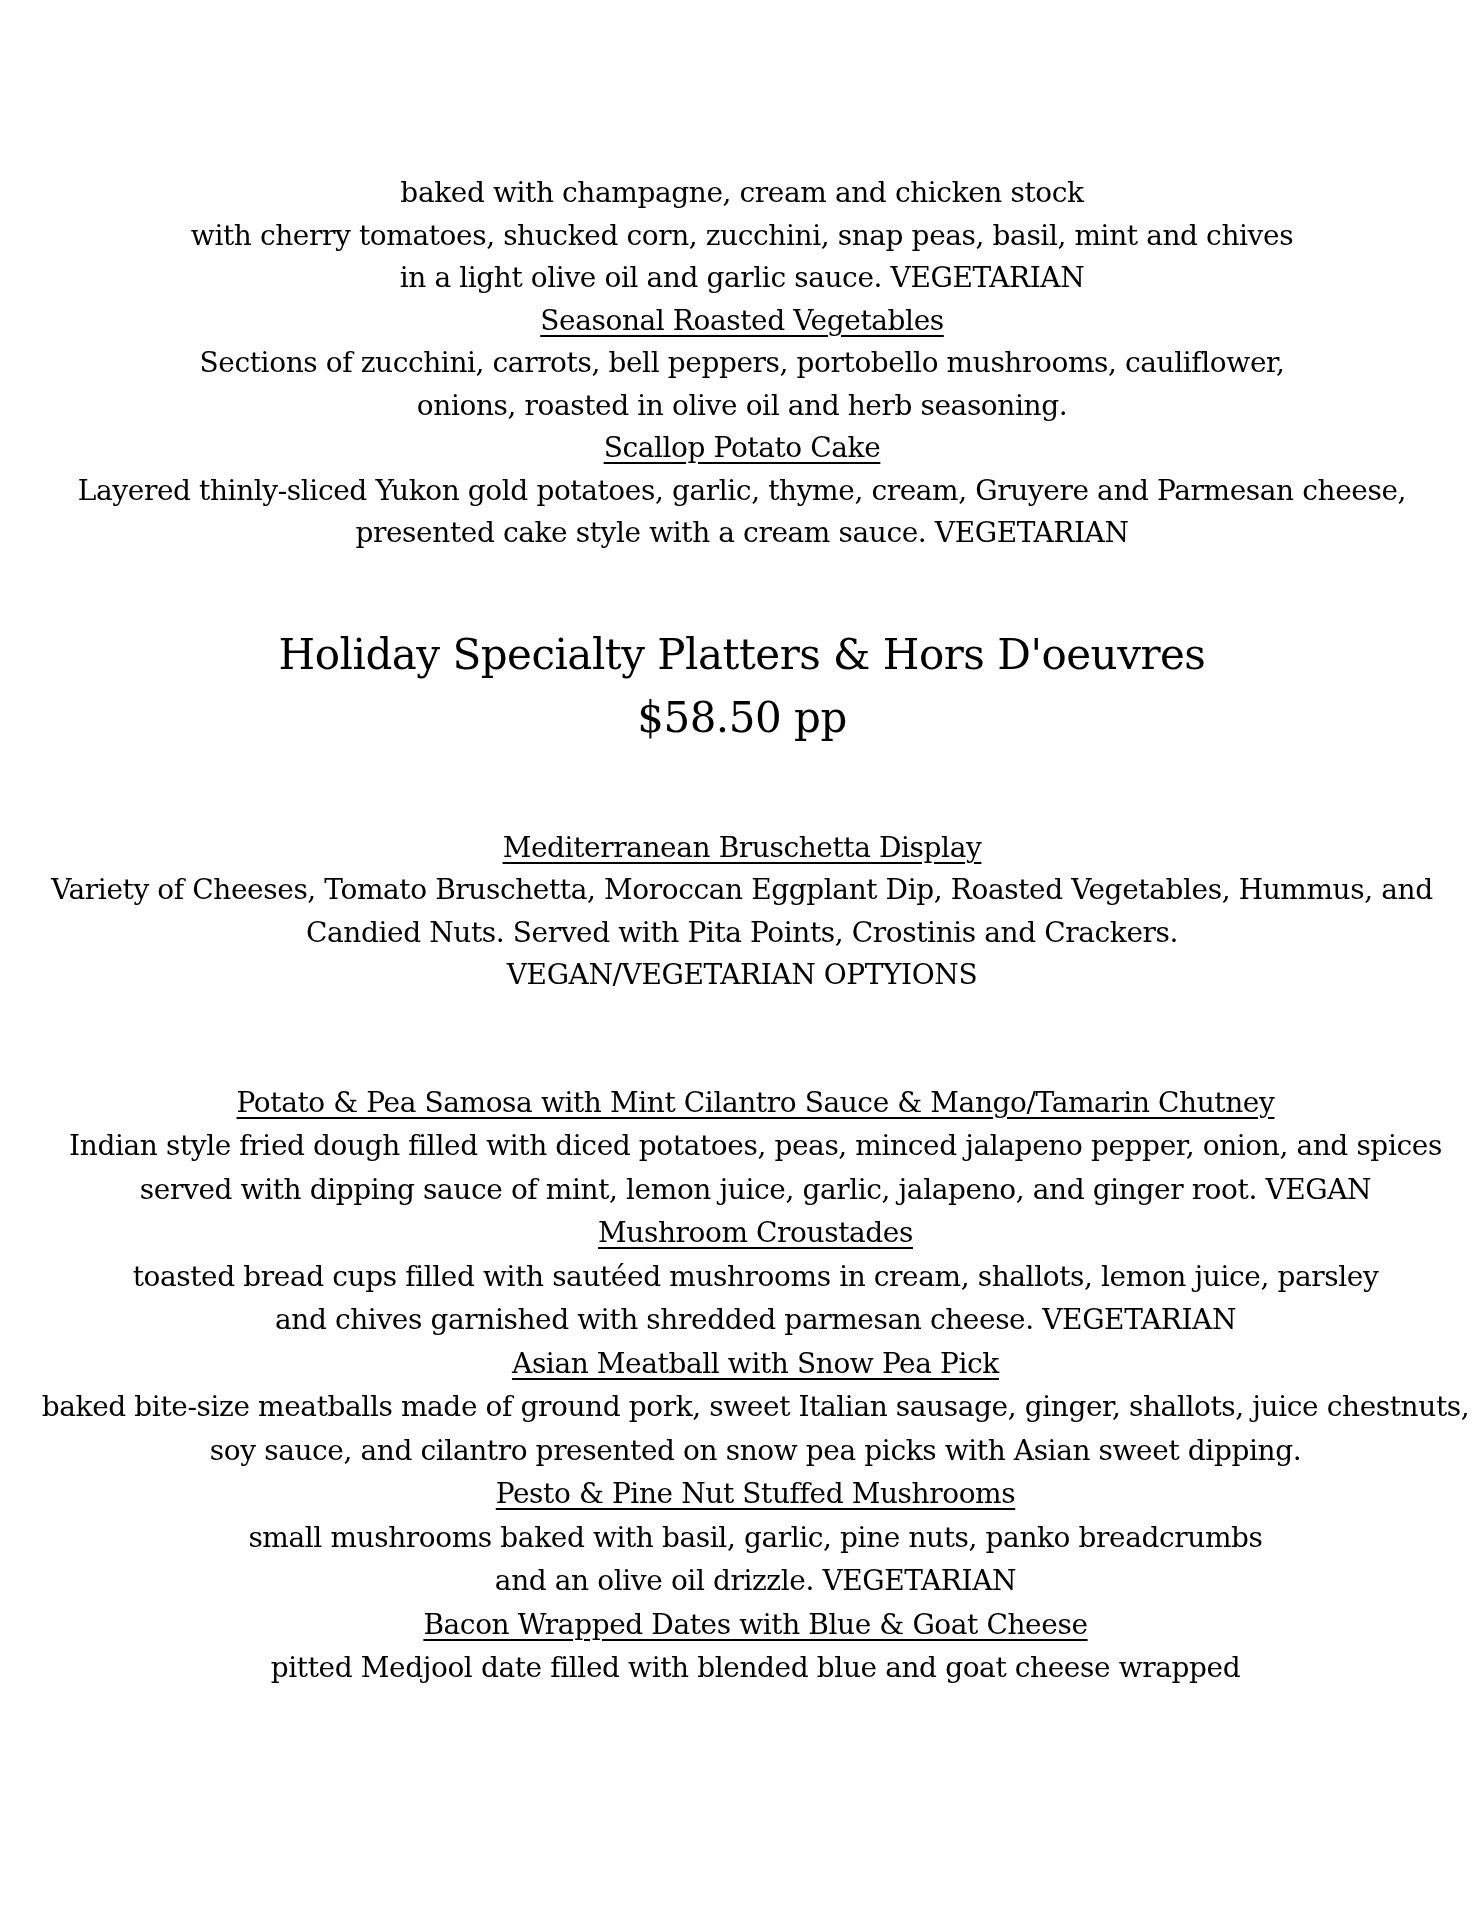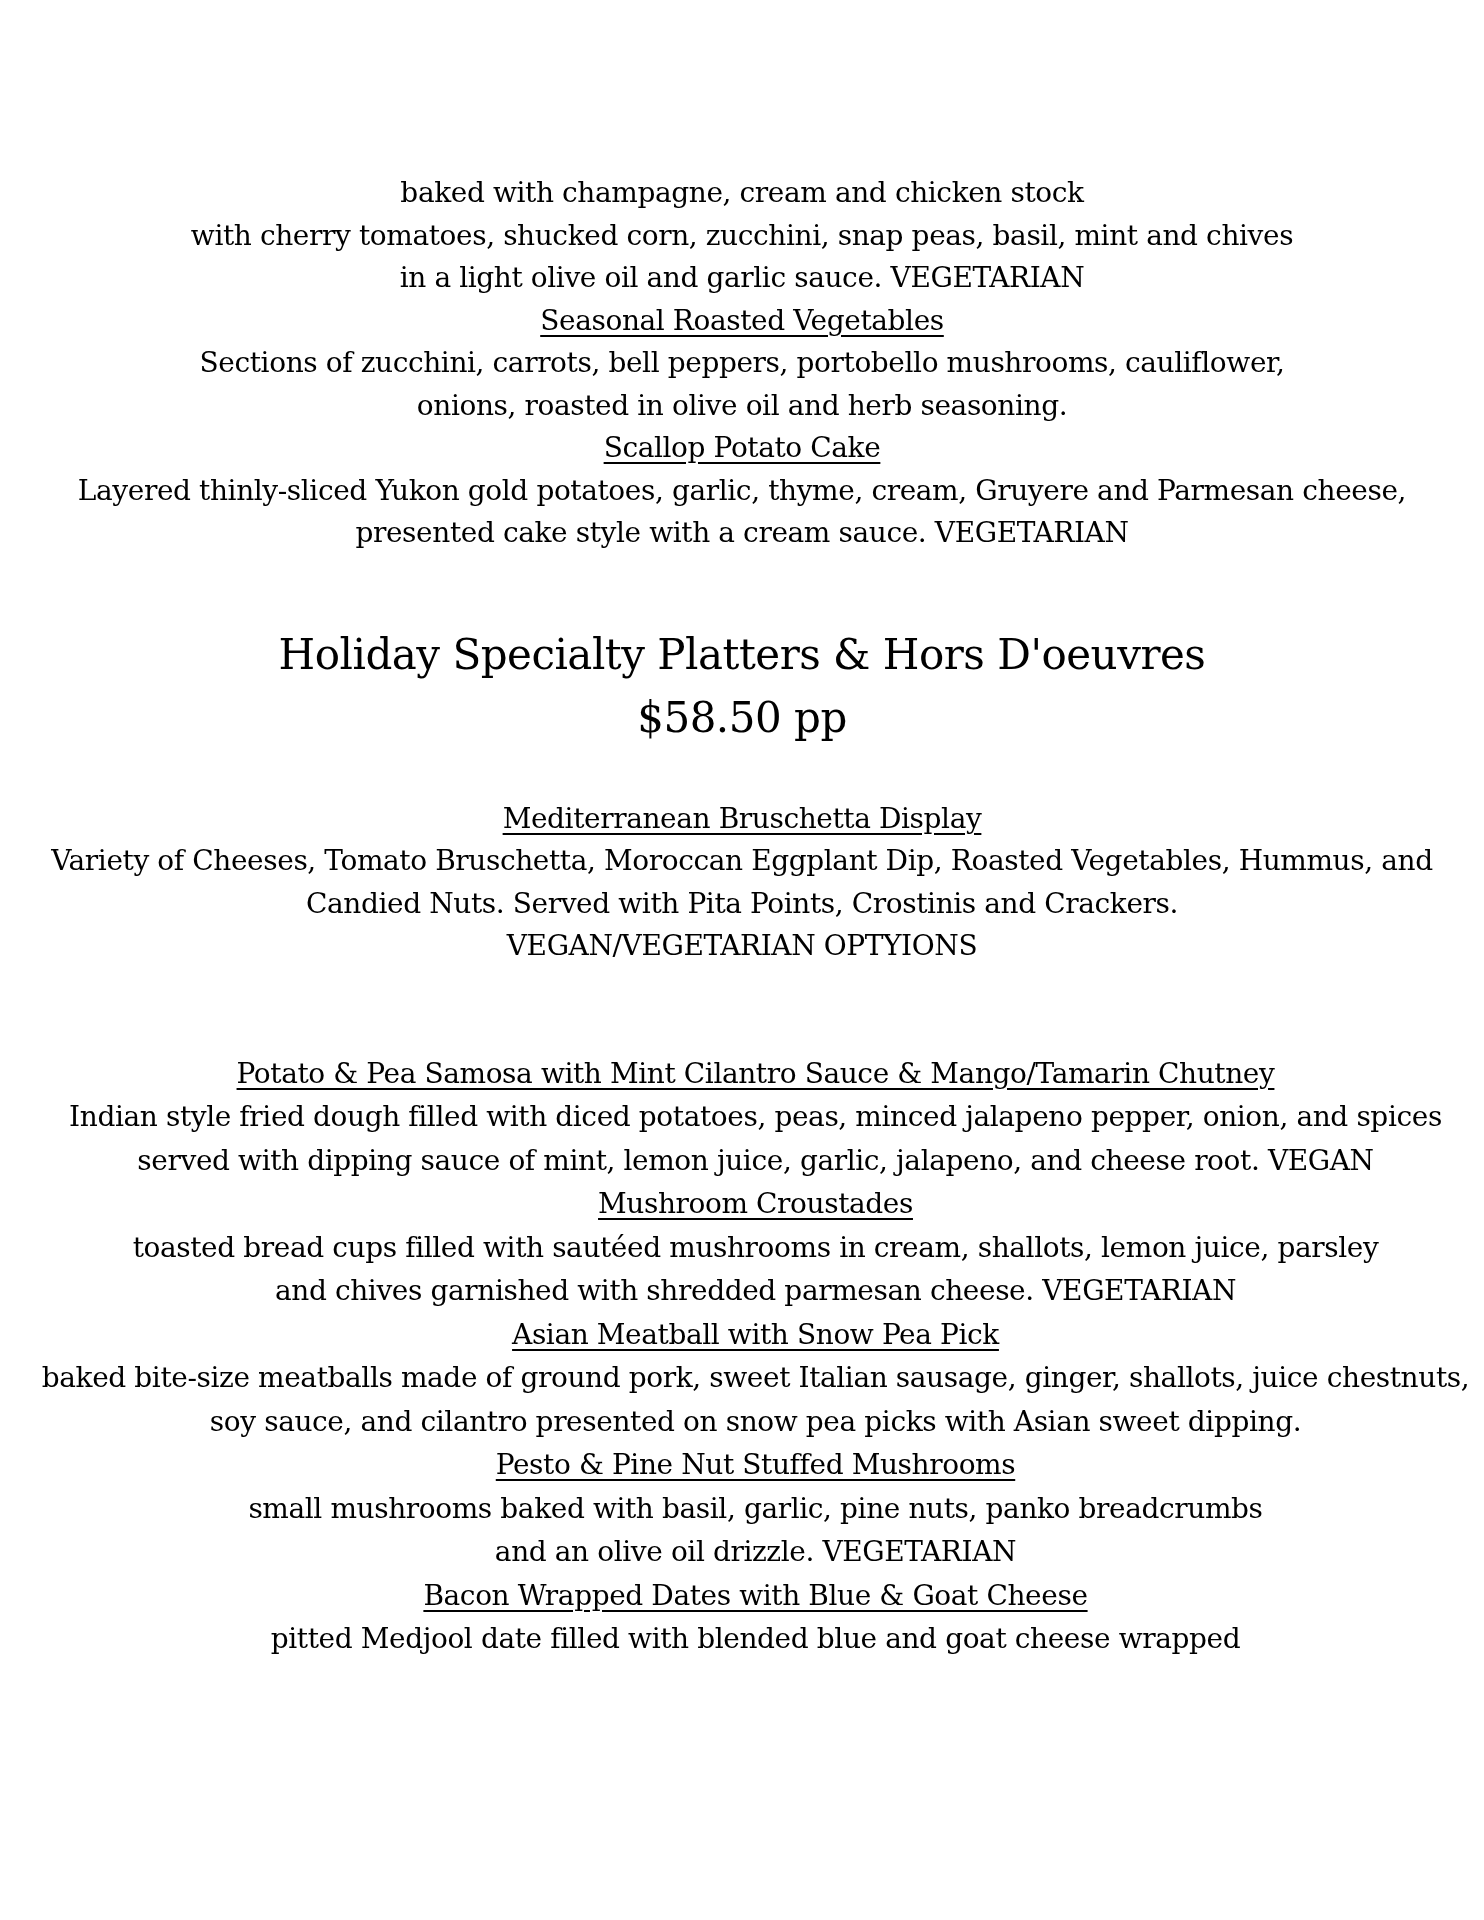--- a/index.html
+++ b/index.html
@@ -30,21 +30,21 @@
     text-underline-offset: 5px;
   }
 
   .line-title, .line-price {
     font-size: 42px;
     line-height: 63px;
     letter-spacing: -0.5px;
   }
 
   [data-name="section-platters-header"]   { margin-top: 68px; }
-  [data-name="section-bruschetta-display"]{ margin-top: 49px; }
+  [data-name="section-bruschetta-display"]{ margin-top: 78px; }
   [data-name="section-hors-doeuvres"]     { margin-top: 84px; margin-left: 27px; }
   [data-name="section-hors-doeuvres"] .line { line-height: 43.5px; }
 </style>
 </head>
 <body>
 
 <div class="page" data-name="menu-page">
   <div id="sections-root" data-name="menu-content">
       <div class="section" data-name="section-entrees-continued">
         <div class="line line-desc" data-name="menu-item-description">baked with champagne, cream and chicken stock</div>
@@ -63,21 +63,21 @@
       </div>
       <div class="section" data-name="section-bruschetta-display">
         <div class="line line-heading" data-name="menu-item-heading">Mediterranean Bruschetta Display</div>
         <div class="line line-desc" data-name="menu-item-description">Variety of Cheeses, Tomato Bruschetta, Moroccan Eggplant Dip, Roasted Vegetables, Hummus, and</div>
         <div class="line line-desc" data-name="menu-item-description">Candied Nuts. Served with Pita Points, Crostinis and Crackers.</div>
         <div class="line line-desc" data-name="menu-item-description">VEGAN/VEGETARIAN OPTYIONS</div>
       </div>
       <div class="section" data-name="section-hors-doeuvres">
         <div class="line line-heading" data-name="menu-item-heading">Potato &amp; Pea Samosa with Mint Cilantro Sauce &amp; Mango/Tamarin Chutney</div>
         <div class="line line-desc" data-name="menu-item-description">Indian style fried dough filled with diced potatoes, peas, minced jalapeno pepper, onion, and spices</div>
-        <div class="line line-desc" data-name="menu-item-description">served with dipping sauce of mint, lemon juice, garlic, jalapeno, and cheese root. VEGAN</div>
+        <div class="line line-desc" data-name="menu-item-description">served with dipping sauce of mint, lemon juice, garlic, jalapeno, and ginger root. VEGAN</div>
         <div class="line line-heading" data-name="menu-item-heading">Mushroom Croustades</div>
         <div class="line line-desc" data-name="menu-item-description">toasted bread cups filled with sautéed mushrooms in cream, shallots, lemon juice, parsley</div>
         <div class="line line-desc" data-name="menu-item-description">and chives garnished with shredded parmesan cheese. VEGETARIAN</div>
         <div class="line line-heading" data-name="menu-item-heading">Asian Meatball with Snow Pea Pick</div>
         <div class="line line-desc" data-name="menu-item-description">baked bite-size meatballs made of ground pork, sweet Italian sausage, ginger, shallots, juice chestnuts,</div>
         <div class="line line-desc" data-name="menu-item-description">soy sauce, and cilantro presented on snow pea picks with Asian sweet dipping.</div>
         <div class="line line-heading" data-name="menu-item-heading">Pesto &amp; Pine Nut Stuffed Mushrooms</div>
         <div class="line line-desc" data-name="menu-item-description">small mushrooms baked with basil, garlic, pine nuts, panko breadcrumbs</div>
         <div class="line line-desc" data-name="menu-item-description">and an olive oil drizzle. VEGETARIAN</div>
         <div class="line line-heading" data-name="menu-item-heading">Bacon Wrapped Dates with Blue &amp; Goat Cheese</div>

